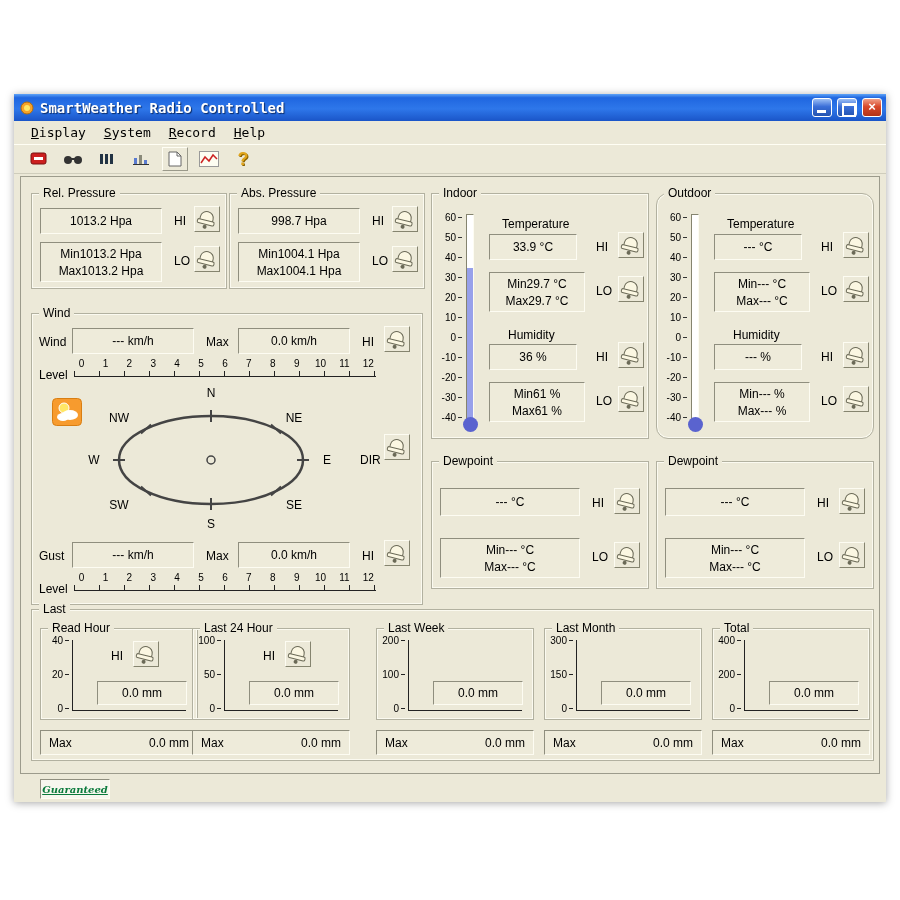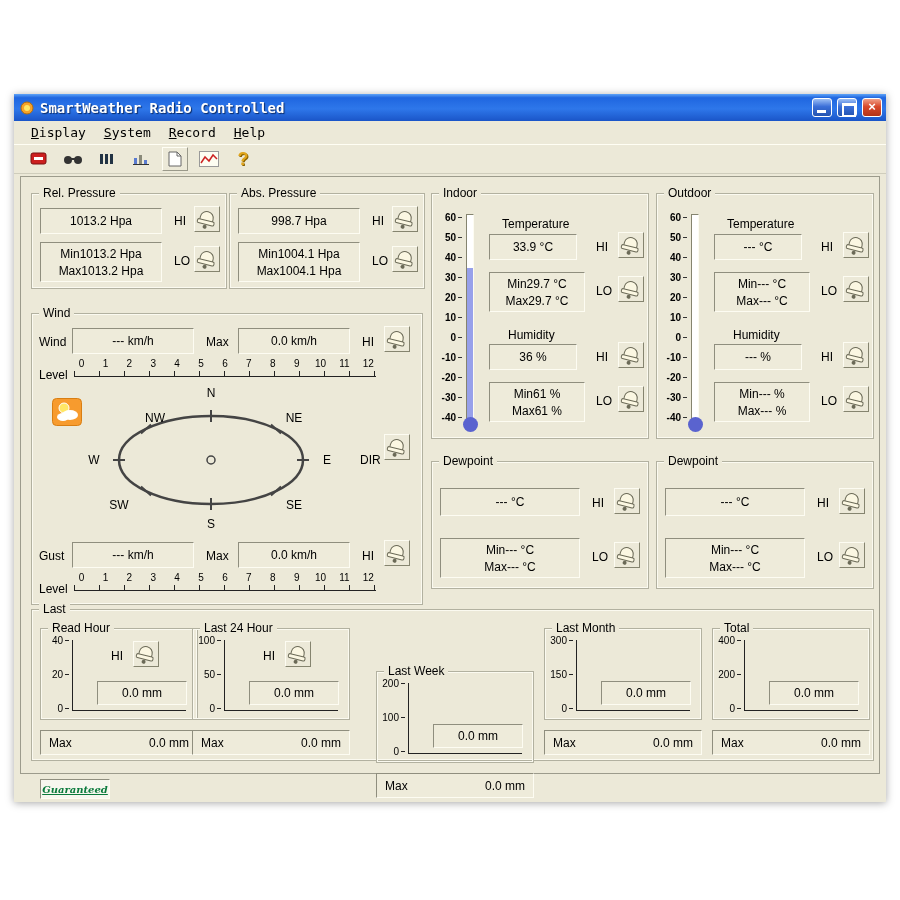--- a/index.html
+++ b/index.html
@@ -53,21 +53,21 @@
     border:1px solid; border-color:#fdfcf2 #85846f #85846f #fdfcf2; display:flex; align-items:center;
     justify-content:center; cursor:pointer; }
   .bell { width:14px; height:12px; background:#fbf7e2; border:1px solid #6b6a57;
     border-radius:7px 7px 2px 2px; position:relative; transform:rotate(14deg); margin-bottom:4px; }
   .bell::before { content:""; position:absolute; left:-3px; right:-3px; bottom:-3px; height:3px;
     background:#fbf7e2; border:1px solid #6b6a57; border-radius:2px; }
   .bell::after { content:""; position:absolute; left:50%; bottom:-7px; width:4px; height:4px;
     margin-left:-2px; background:#6b6a57; border-radius:50%; }
 
   
-  .thermo-ticks { position:absolute; width:30px;font-weight:bold; }
+  .thermo-ticks { position:absolute; width:30px; }
   .ttick { height:20px; display:flex; align-items:center; justify-content:flex-end; font-size:10px; }
   .ttick::after { content:""; width:4px; height:1px; background:#333; margin-left:2px; }
   .thermo-track { position:absolute; width:8px; background:#fff; border:1px solid;
     border-color:#85846f #fdfcf2 #fdfcf2 #85846f; }
   .thermo-fill { position:absolute; left:0; right:0; bottom:0; background:#97a0ea; }
   .thermo-bulb { position:absolute; width:15px; height:15px; border-radius:50%; background:#5a63cf; }
 
   
   .scale { position:absolute; width:302px; }
   .scale-nums { display:flex; justify-content:space-between; font-size:10px; height:13px; }
@@ -273,21 +273,21 @@
               <span>Max</span>
               <span>61 %</span>
             </div>
       </div>
       <span class="lab" style="left:164px;top:200px;">LO</span>
       <button class="bellbtn" style="left:186px;top:192px;">
             <span class="bell"></span>
           </button>
     </div>
 
-    <div class="gb" style="left:635px;top:16px;width:218px;height:246px;">
+    <div class="gb" style="left:635px;top:16px;width:218px;height:246px;border-radius:12px;">
       <span class="legend">Outdoor</span>
       <div class="thermo-ticks" style="left:0;top:13px;">
         <div class="ttick">60</div>
         <div class="ttick">50</div>
         <div class="ttick">40</div>
         <div class="ttick">30</div>
         <div class="ttick">20</div>
         <div class="ttick">10</div>
         <div class="ttick">0</div>
         <div class="ttick">-10</div>
@@ -393,21 +393,21 @@
         <line x1="50" y1="81.5" x2="60" y2="90.5" stroke="#444" stroke-width="2"></line>
         <circle cx="120" cy="55" r="4" fill="none" stroke="#444" stroke-width="1.5"></circle>
       </svg>
       <span class="compass-label" style="left:167px;top:72px;">N</span>
       <span class="compass-label" style="left:250px;top:97px;">NE</span>
       <span class="compass-label" style="left:283px;top:139px;">E</span>
       <span class="compass-label" style="left:250px;top:184px;">SE</span>
       <span class="compass-label" style="left:167px;top:203px;">S</span>
       <span class="compass-label" style="left:75px;top:184px;">SW</span>
       <span class="compass-label" style="left:50px;top:139px;">W</span>
-      <span class="compass-label" style="left:75px;top:97px;margin-left:36px;">NW</span>
+      <span class="compass-label" style="left:75px;top:97px;">NW</span>
 
       <span class="lab" style="left:328px;top:139px;">DIR</span>
       <button class="bellbtn" style="left:352px;top:120px;">
             <span class="bell"></span>
           </button>
 
       <span class="lab" style="left:7px;top:235px;">Gust</span>
       <div class="vbox" style="left:40px;top:228px;width:122px;height:26px;">--- km/h</div>
       <span class="lab" style="left:174px;top:235px;">Max</span>
       <div class="vbox" style="left:206px;top:228px;width:112px;height:26px;">0.0 km/h</div>
@@ -519,21 +519,21 @@
                 <span class="bell"></span>
               </button>
           <div class="vbox rain-val">0.0 mm</div>
         </div>
         <div class="maxbox">
           <span>Max</span>
           <span>0.0 mm</span>
         </div>
       </div>
 
-      <div class="rain-col" style="left:344px;margin-top:43px;">
+      <div class="rain-col" style="left:344px;">
         <div class="gb rain-gb">
           <span class="legend">Last Week</span>
           <span class="rtick" style="left:2px;top:6px;">200</span>
           <span class="rtick" style="left:2px;top:40px;">100</span>
           <span class="rtick" style="left:2px;top:74px;">0</span>
           <div class="raxis"></div>
           <div class="rbase"></div>
           <div class="vbox rain-val">0.0 mm</div>
         </div>
         <div class="maxbox">

